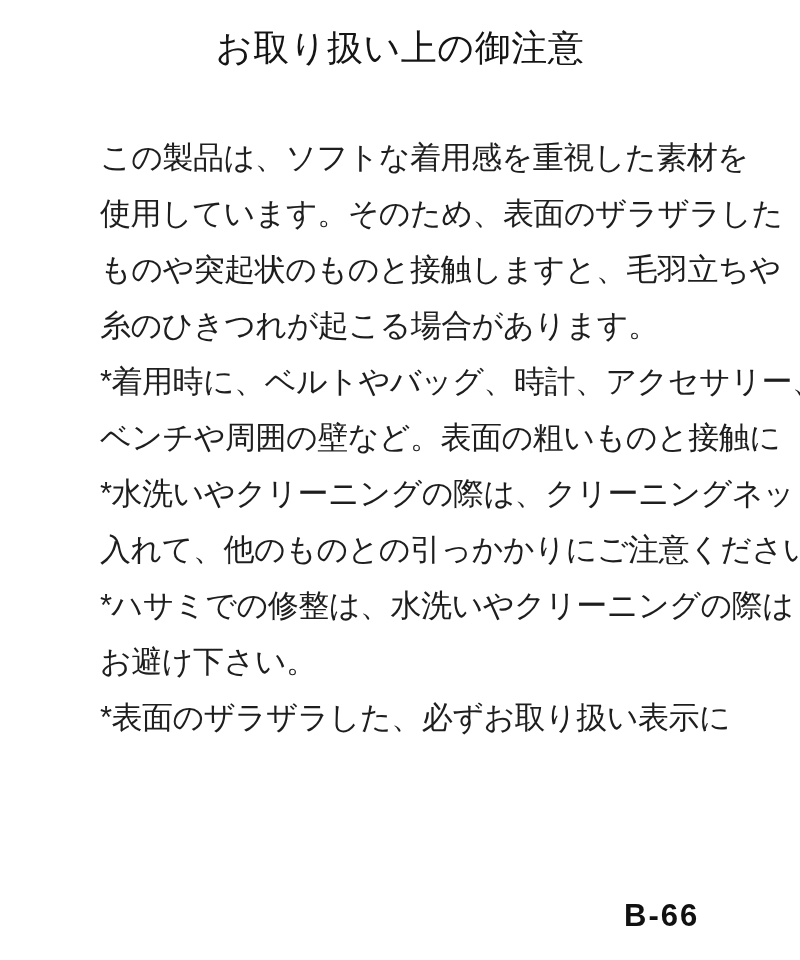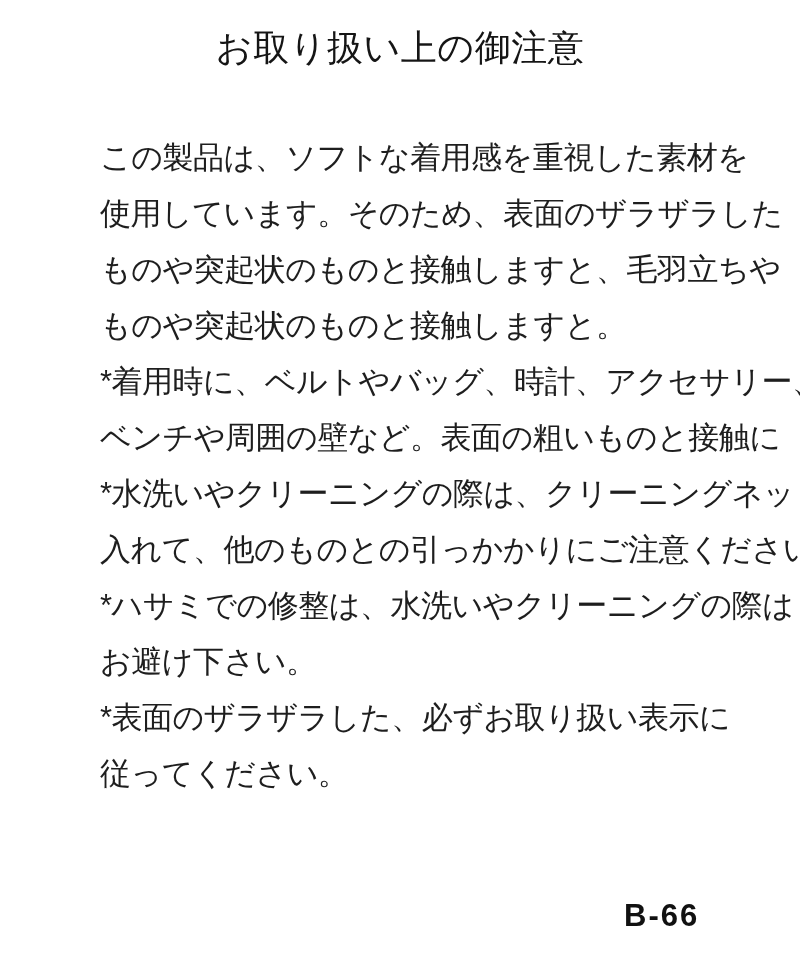--- a/index.html
+++ b/index.html
@@ -54,25 +54,24 @@
 </head>
 <body>
 
 <div class="page">
   <div class="title">お取り扱い上の御注意</div>
 
   <div class="body-text">
       <div class="body-line">この製品は、ソフトな着用感を重視した素材を</div>
       <div class="body-line">使用しています。そのため、表面のザラザラした</div>
       <div class="body-line">ものや突起状のものと接触しますと、毛羽立ちや</div>
-      <div class="body-line">ものや突起状のものと接触しますと。</div>
+      <div class="body-line">糸のひきつれが起こる場合があります。</div>
       <div class="body-line">*着用時に、ベルトやバッグ、時計、アクセサリー、</div>
       <div class="body-line">ベンチや周囲の壁など。表面の粗いものと接触に</div>
       <div class="body-line">*水洗いやクリーニングの際は、クリーニングネットに</div>
       <div class="body-line">入れて、他のものとの引っかかりにご注意ください。</div>
       <div class="body-line">*ハサミでの修整は、水洗いやクリーニングの際は</div>
       <div class="body-line">お避け下さい。</div>
       <div class="body-line">*表面のザラザラした、必ずお取り扱い表示に</div>
-      <div class="body-line">従ってください。</div>
     </div>
 
   <div class="footer-code">B-66</div>
 </div>
 
 </body></html>

